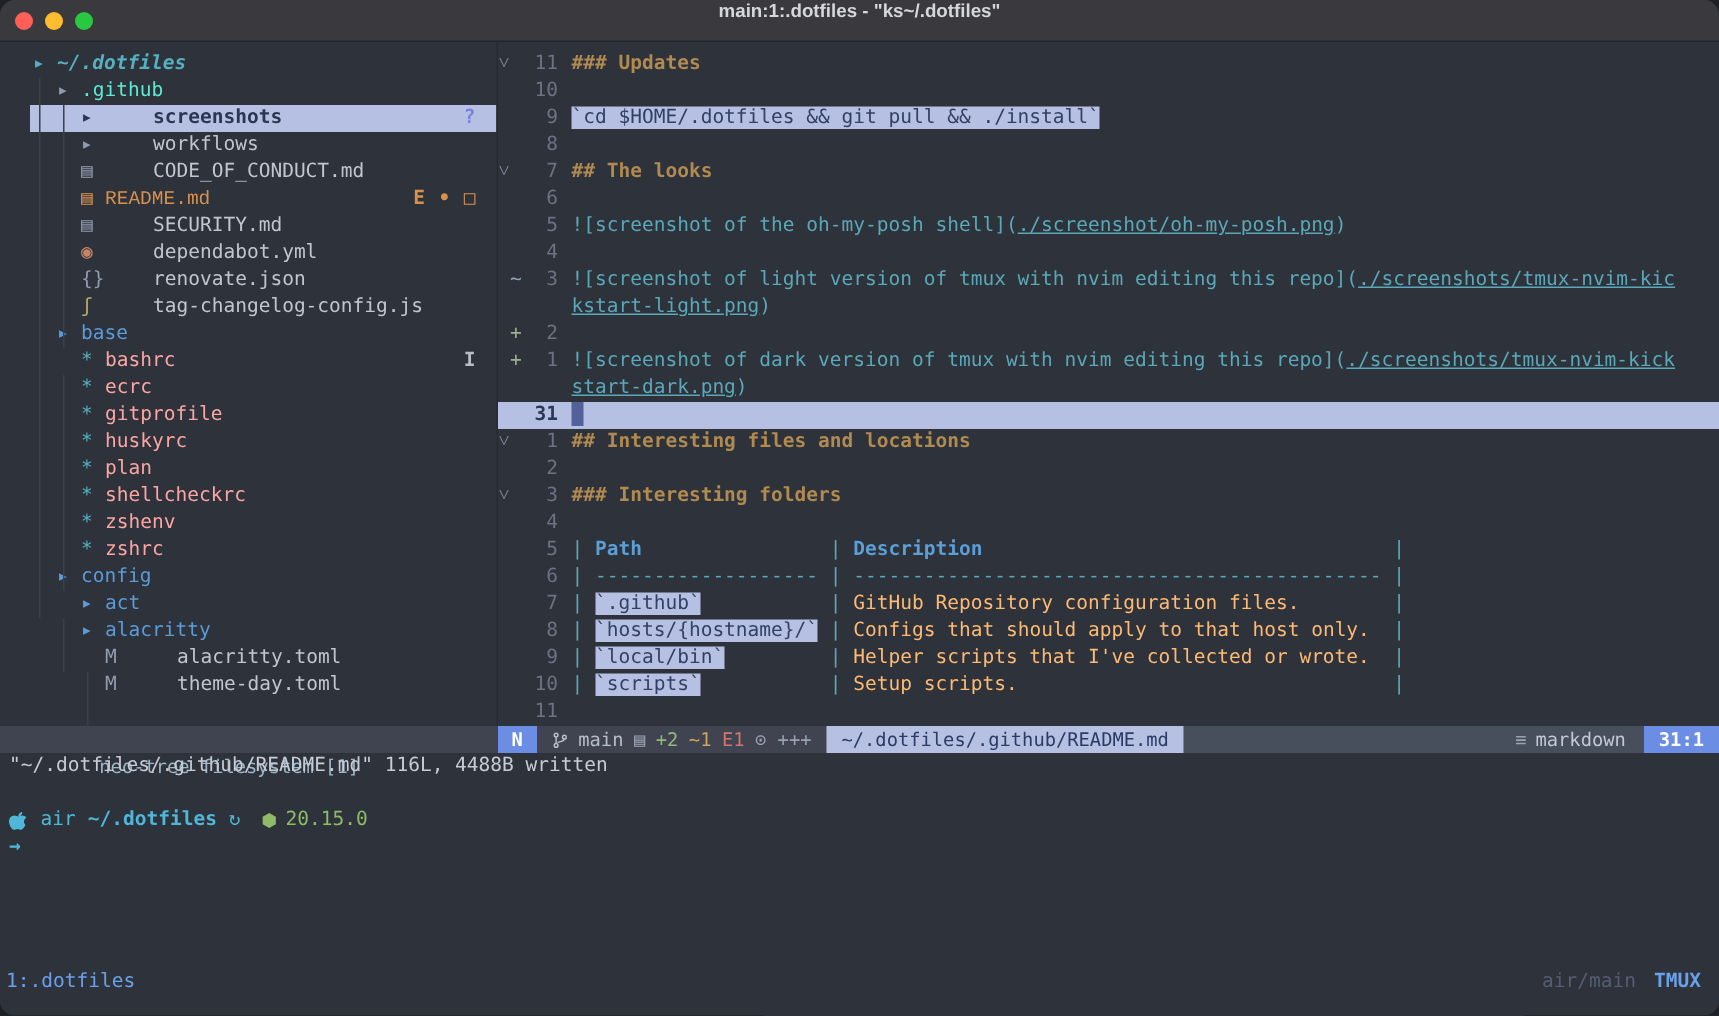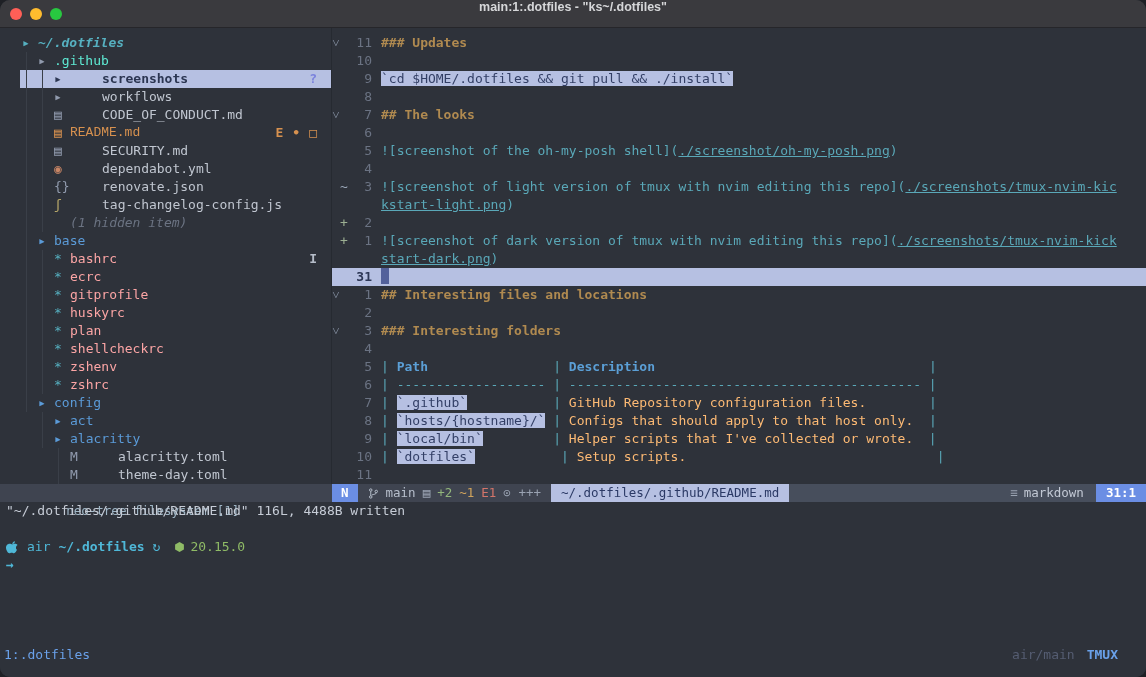--- a/index.html
+++ b/index.html
@@ -75,21 +75,21 @@
   .prompt-line { height:18px; display:flex; align-items:center; gap:8px; white-space:pre; }
   .p-host { color:#4fb8d8; }
   .p-path { color:#4fb8d8; font-weight:bold; }
   .p-sync { color:#4fb8d8; }
   .p-node { color:#8fbb66; display:inline-flex; gap:5px; align-items:center; margin-left:6px; }
   .prompt-arrow { height:18px; }
   .p-arrow { color:#4fb8d8; font-weight:bold; }
   .icon-svg { display:inline-block; vertical-align:-2px; }
 
   
-  .tmuxbar { position:absolute; top:618px; left:0; right:16px; height:18px; display:flex; align-items:center; white-space:pre; }
+  .tmuxbar { position:absolute; top:618px; left:0; right:0; height:18px; display:flex; align-items:center; white-space:pre; }
   .tm-left { padding-left:4px; color:#6aa1ea; }
   .tm-fill { flex:1; }
   .tm-session { color:#555d72; }
   .tm-label { color:#6aa1ea; font-weight:bold; padding:0 12px 0 12px; }
 </style>
 </head>
 <body>
 
 <div class="window">
   <div class="titlebar">
@@ -113,21 +113,20 @@
           <div class="tree-row" style="padding-left: 2px;"><span class="tree-icon" style="color: rgb(86, 176, 192);">▸</span><span class="tree-label style-root">~/.dotfiles</span></div>
           <div class="tree-row" style="padding-left: 18px;"><span class="tree-icon" style="color: rgb(145, 155, 174);">▸</span><span class="tree-label style-folder-teal">.github</span></div>
           <div class="tree-row selected" style="padding-left: 34px;"><span class="tree-icon" style="color: rgb(145, 155, 174);">▸</span><span class="tree-label style-file">screenshots</span><span class="tree-badges"><span class="tree-badge" style="color: rgb(123, 130, 221);">?</span></span></div>
           <div class="tree-row" style="padding-left: 34px;"><span class="tree-icon" style="color: rgb(145, 155, 174);">▸</span><span class="tree-label style-file">workflows</span></div>
           <div class="tree-row" style="padding-left: 34px;"><span class="tree-icon" style="color: rgb(145, 155, 174);">▤</span><span class="tree-label style-file">CODE_OF_CONDUCT.md</span></div>
           <div class="tree-row" style="padding-left: 34px;"><span class="tree-icon" style="color: rgb(215, 145, 79);">▤</span><span class="tree-label style-orange">README.md</span><span class="tree-badges"><span class="tree-badge" style="color: rgb(215, 145, 79);">E</span><span class="tree-badge" style="color: rgb(215, 145, 79);">•</span><span class="tree-badge" style="color: rgb(215, 145, 79);">□</span></span></div>
           <div class="tree-row" style="padding-left: 34px;"><span class="tree-icon" style="color: rgb(145, 155, 174);">▤</span><span class="tree-label style-file">SECURITY.md</span></div>
           <div class="tree-row" style="padding-left: 34px;"><span class="tree-icon" style="color: rgb(200, 133, 101);">◉</span><span class="tree-label style-file">dependabot.yml</span></div>
           <div class="tree-row" style="padding-left: 34px;"><span class="tree-icon" style="color: rgb(145, 155, 174);">{}</span><span class="tree-label style-file">renovate.json</span></div>
           <div class="tree-row" style="padding-left: 34px;"><span class="tree-icon" style="color: rgb(185, 169, 106);">ʃ</span><span class="tree-label style-file">tag-changelog-config.js</span></div>
-          <div class="tree-row" style="padding-left: 34px;"><span class="tree-icon"> </span><span class="tree-label style-hidden">(1 hidden item)</span></div>
           <div class="tree-row" style="padding-left: 18px;"><span class="tree-icon" style="color: rgb(91, 155, 216);">▸</span><span class="tree-label style-folder-blue">base</span></div>
           <div class="tree-row" style="padding-left: 34px;"><span class="tree-icon" style="color: rgb(86, 176, 192);">*</span><span class="tree-label style-dotfile">bashrc</span><span class="tree-badges"><span class="tree-badge" style="color: rgb(182, 189, 201);">I</span></span></div>
           <div class="tree-row" style="padding-left: 34px;"><span class="tree-icon" style="color: rgb(86, 176, 192);">*</span><span class="tree-label style-dotfile">ecrc</span></div>
           <div class="tree-row" style="padding-left: 34px;"><span class="tree-icon" style="color: rgb(86, 176, 192);">*</span><span class="tree-label style-dotfile">gitprofile</span></div>
           <div class="tree-row" style="padding-left: 34px;"><span class="tree-icon" style="color: rgb(86, 176, 192);">*</span><span class="tree-label style-dotfile">huskyrc</span></div>
           <div class="tree-row" style="padding-left: 34px;"><span class="tree-icon" style="color: rgb(86, 176, 192);">*</span><span class="tree-label style-dotfile">plan</span></div>
           <div class="tree-row" style="padding-left: 34px;"><span class="tree-icon" style="color: rgb(86, 176, 192);">*</span><span class="tree-label style-dotfile">shellcheckrc</span></div>
           <div class="tree-row" style="padding-left: 34px;"><span class="tree-icon" style="color: rgb(86, 176, 192);">*</span><span class="tree-label style-dotfile">zshenv</span></div>
           <div class="tree-row" style="padding-left: 34px;"><span class="tree-icon" style="color: rgb(86, 176, 192);">*</span><span class="tree-label style-dotfile">zshrc</span></div>
           <div class="tree-row" style="padding-left: 18px;"><span class="tree-icon" style="color: rgb(91, 155, 216);">▸</span><span class="tree-label style-folder-blue">config</span></div>
@@ -158,21 +157,21 @@
           <div class="ed-line cursorline"><span class="ed-fold"> </span><span class="ed-sign"> </span><span class="ed-num">31</span><span class="ed-text"><span class="ed-cursor"></span></span></div>
           <div class="ed-line"><span class="ed-fold">˅</span><span class="ed-sign"> </span><span class="ed-num">1</span><span class="ed-text"><span class="seg-heading">## Interesting files and locations</span></span></div>
           <div class="ed-line"><span class="ed-fold"> </span><span class="ed-sign"> </span><span class="ed-num">2</span><span class="ed-text"></span></div>
           <div class="ed-line"><span class="ed-fold">˅</span><span class="ed-sign"> </span><span class="ed-num">3</span><span class="ed-text"><span class="seg-heading">### Interesting folders</span></span></div>
           <div class="ed-line"><span class="ed-fold"> </span><span class="ed-sign"> </span><span class="ed-num">4</span><span class="ed-text"></span></div>
           <div class="ed-line"><span class="ed-fold"> </span><span class="ed-sign"> </span><span class="ed-num">5</span><span class="ed-text"><span class="seg-pipe">| </span><span class="seg-th">Path</span><span class="seg-pipe">                | </span><span class="seg-th">Description</span><span class="seg-pipe">                                   |</span></span></div>
           <div class="ed-line"><span class="ed-fold"> </span><span class="ed-sign"> </span><span class="ed-num">6</span><span class="ed-text"><span class="seg-pipe">| ------------------- | --------------------------------------------- |</span></span></div>
           <div class="ed-line"><span class="ed-fold"> </span><span class="ed-sign"> </span><span class="ed-num">7</span><span class="ed-text"><span class="seg-pipe">| </span><span class="seg-code">`.github`</span><span class="seg-pipe">           | </span><span class="seg-cell">GitHub Repository configuration files.</span><span class="seg-pipe">        |</span></span></div>
           <div class="ed-line"><span class="ed-fold"> </span><span class="ed-sign"> </span><span class="ed-num">8</span><span class="ed-text"><span class="seg-pipe">| </span><span class="seg-code">`hosts/{hostname}/`</span><span class="seg-pipe"> | </span><span class="seg-cell">Configs that should apply to that host only.</span><span class="seg-pipe">  |</span></span></div>
           <div class="ed-line"><span class="ed-fold"> </span><span class="ed-sign"> </span><span class="ed-num">9</span><span class="ed-text"><span class="seg-pipe">| </span><span class="seg-code">`local/bin`</span><span class="seg-pipe">         | </span><span class="seg-cell">Helper scripts that I've collected or wrote.</span><span class="seg-pipe">  |</span></span></div>
-          <div class="ed-line"><span class="ed-fold"> </span><span class="ed-sign"> </span><span class="ed-num">10</span><span class="ed-text"><span class="seg-pipe">| </span><span class="seg-code">`dotfiles`</span><span class="seg-pipe">           | </span><span class="seg-cell">Setup scripts.</span><span class="seg-pipe">                                |</span></span></div>
+          <div class="ed-line"><span class="ed-fold"> </span><span class="ed-sign"> </span><span class="ed-num">10</span><span class="ed-text"><span class="seg-pipe">| </span><span class="seg-code">`scripts`</span><span class="seg-pipe">           | </span><span class="seg-cell">Setup scripts.</span><span class="seg-pipe">                                |</span></span></div>
           <div class="ed-line"><span class="ed-fold"> </span><span class="ed-sign"> </span><span class="ed-num">11</span><span class="ed-text"></span></div>
         </div>
     </div>
 
     <div class="statusline">
       <div class="st-neotree">
         <span>neo-tree filesystem [1]</span>
       </div>
       <div class="st-editor">
         <span class="st-mode">N</span>

